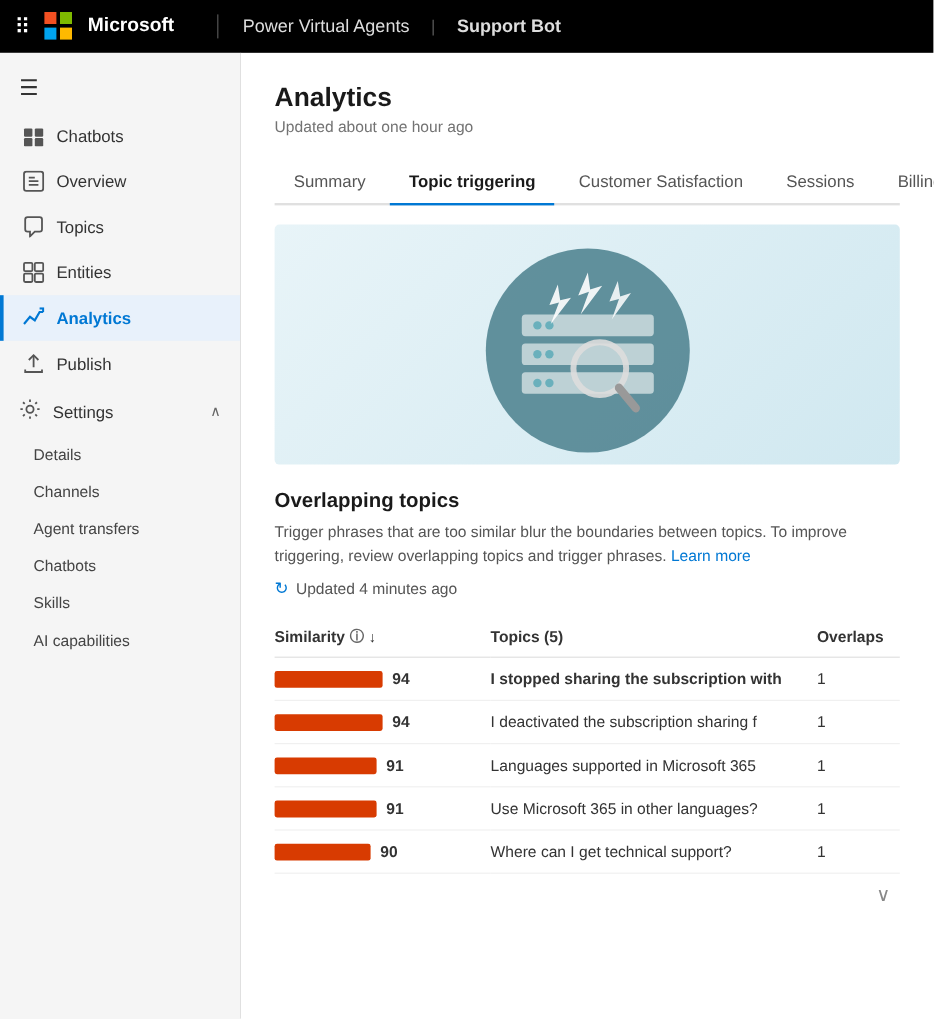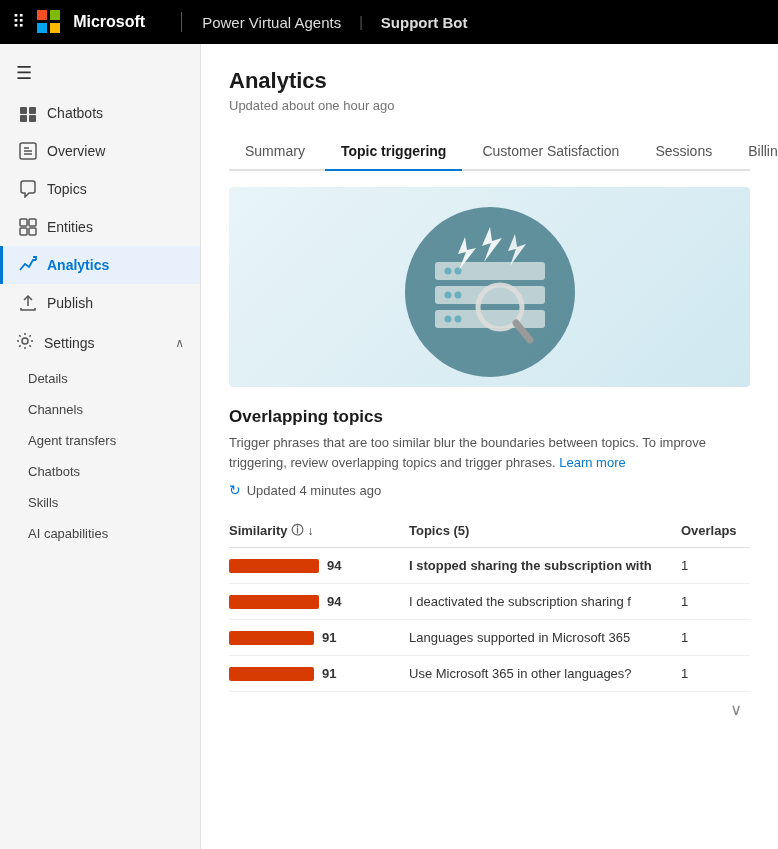--- a/index.html
+++ b/index.html
@@ -382,20 +382,30 @@
             <tr>
     <td>
       <div class="bar-cell">
         <div class="bar" style="width:85px;"></div>
         <span class="bar-val">91</span>
       </div>
     </td>
     <td style="cursor:pointer;">Use Microsoft 365 in other languages?</td>
     <td>1</td>
   </tr>
+            <tr>
+    <td>
+      <div class="bar-cell">
+        <div class="bar" style="width:80px;"></div>
+        <span class="bar-val">90</span>
+      </div>
+    </td>
+    <td style="cursor:pointer;">Where can I get technical support?</td>
+    <td>1</td>
+  </tr>
           </tbody>
       </table>
     </div>
 
     <div class="scroll-right">
       <span class="scroll-arrow">∨</span>
     </div>
   </div>
 </div>
 

